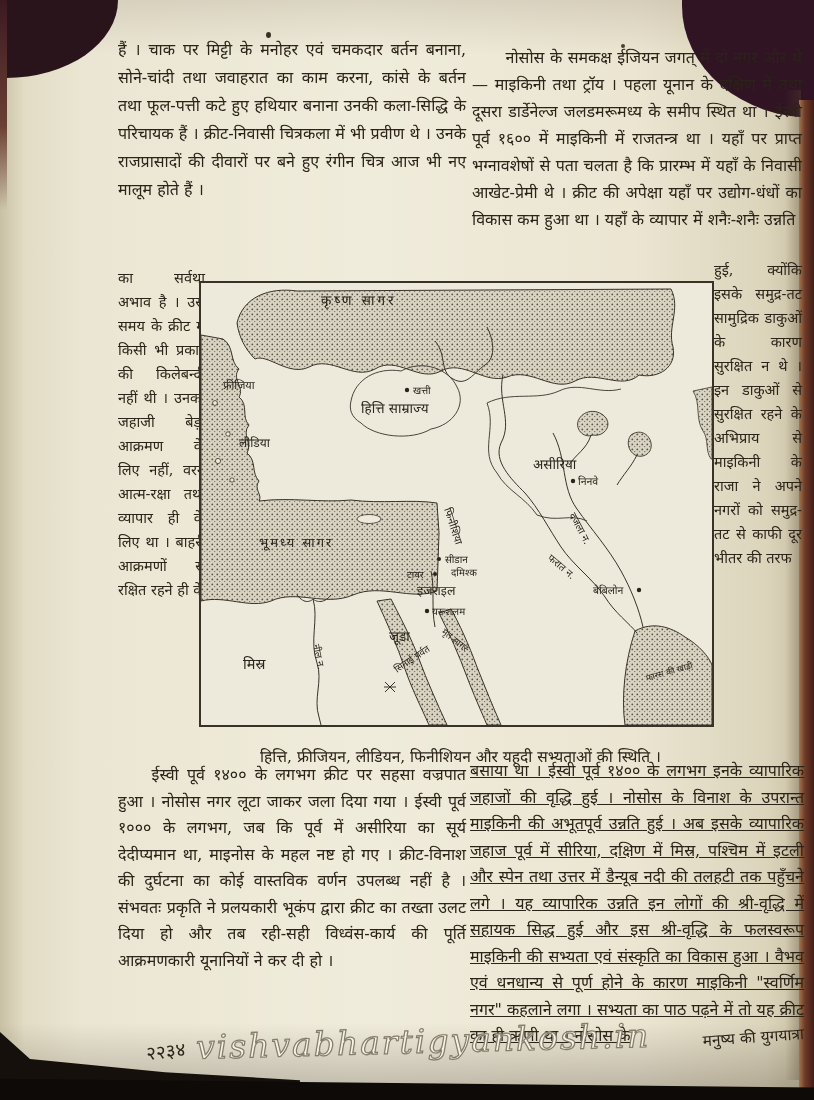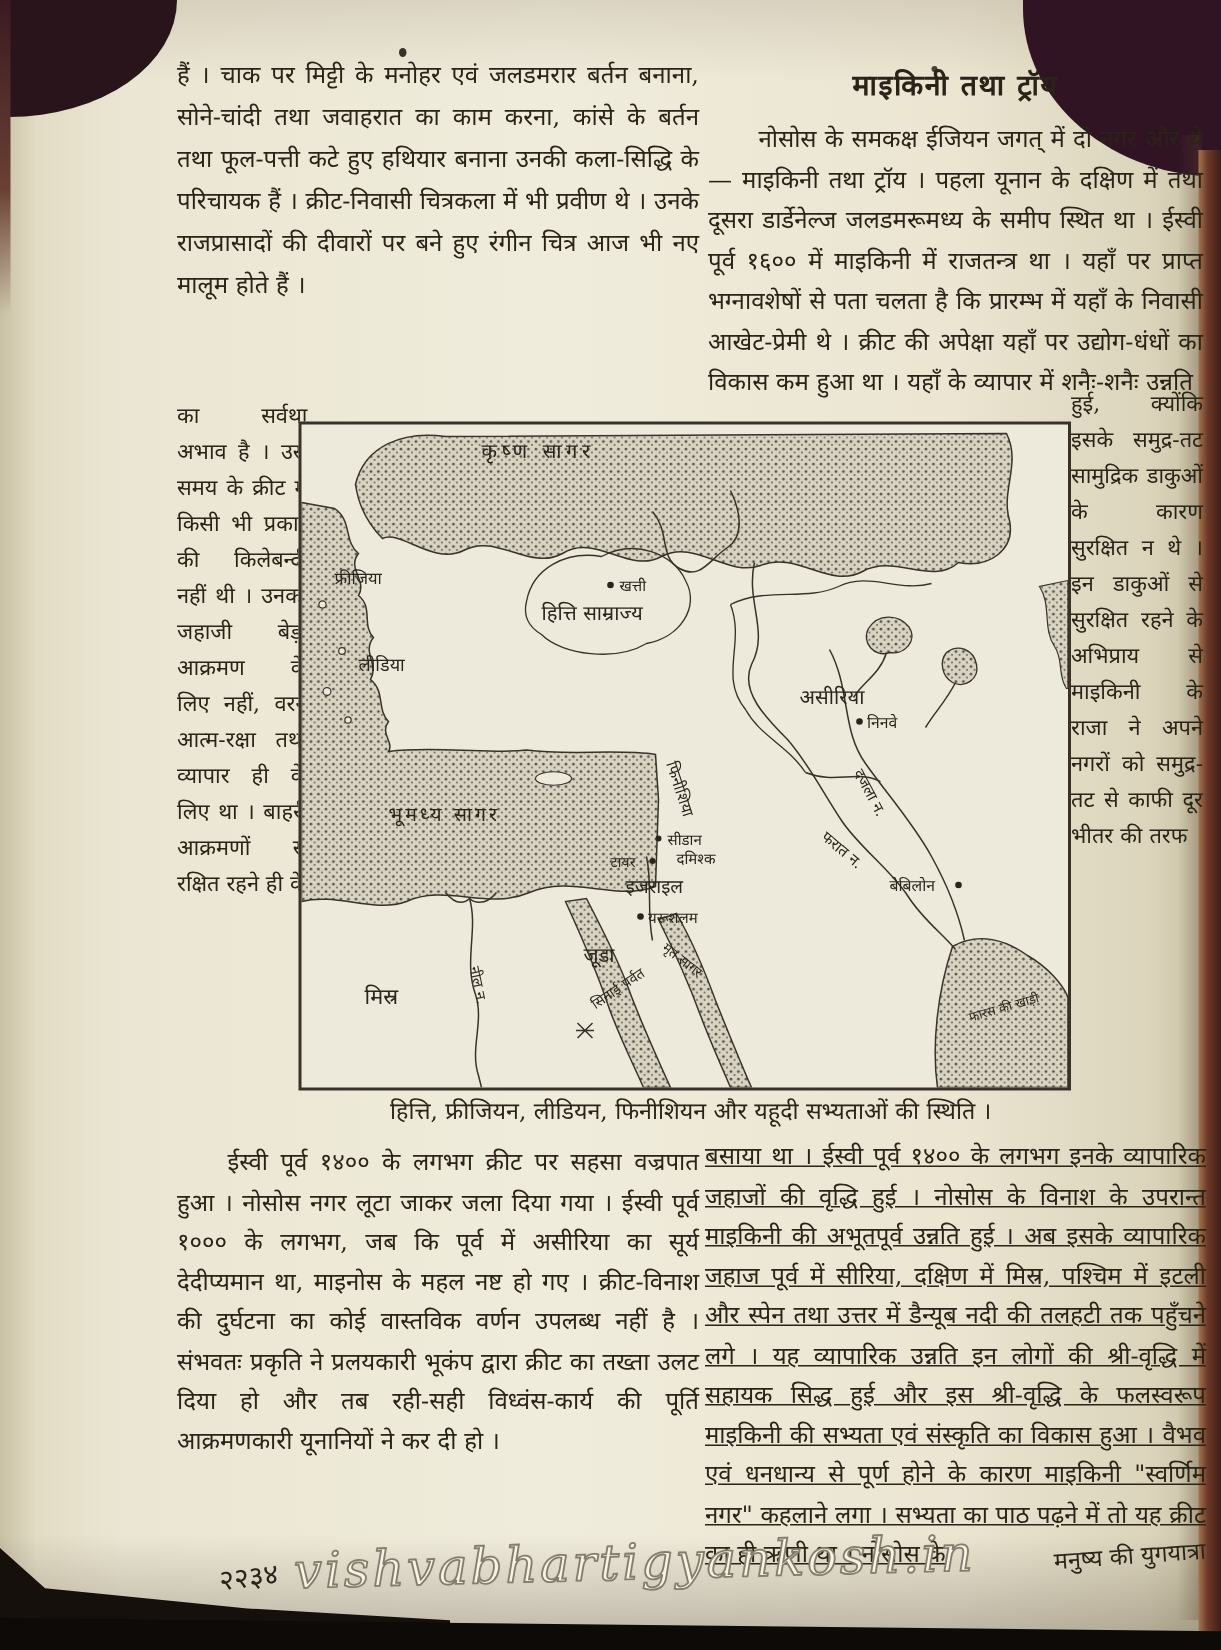--- a/index.html
+++ b/index.html
@@ -35,21 +35,21 @@
   .col-right-top{left:472px;top:44px;width:330px;font-size:16px;line-height:27px;}
   .heading{text-align:center;font-size:19px;letter-spacing:1px;margin:0 0 8px 0 !important;font-weight:bold;}
   .narrow-left{left:118px;top:266px;width:87px;font-size:14.5px;line-height:24px;}
   .narrow-right{left:714px;top:258px;width:88px;font-size:14.5px;line-height:24px;}
   .col-left-bottom{left:118px;top:762px;width:348px;font-size:16px;line-height:26.5px;}
   .col-right-bottom{left:470px;top:758px;width:334px;font-size:16px;line-height:26.5px;text-decoration:underline;}
   
   .map-figure{position:absolute;left:199px;top:281px;width:511px;height:442px;
     border:2px solid #383228;background:#edead briefly;background:#edeadb;box-sizing:content-box;}
   .map-figure svg{display:block;}
-  .map-caption{position:absolute;left:203px;top:729px;width:515px;text-align:center;font-size:15.5px;color:#2b2318;}
+  .map-caption{position:absolute;left:203px;top:745px;width:515px;text-align:center;font-size:15.5px;color:#2b2318;}
   .map-text{fill:#29241c;font-family:"DejaVu Serif","Liberation Serif",serif;}
   
   .page-number{position:absolute;left:146px;top:1038px;font-size:19px;transform:rotate(-7deg);}
   .watermark{position:absolute;left:196px;top:1022px;width:440px;text-align:center;
     font-style:italic;font-size:33px;letter-spacing:2px;color:#f6f3e6;
     -webkit-text-stroke:1.2px #847d6c;text-shadow:0 0 1px #8a8372;transform:rotate(-1.5deg);white-space:nowrap;}
   .book-title{position:absolute;left:634px;top:1028px;width:170px;font-size:15.5px;transform:rotate(-4deg);text-align:right;}
 </style>
 </head>
 <body>
@@ -60,25 +60,24 @@
   <div class="corner-tr"></div>
   <div class="edge-right-shadow"></div>
   <div class="edge-right"></div>
   <div class="edge-left"></div>
   <div class="wedge-bl"></div>
   <div class="band-bottom"></div>
   <div class="speck1"></div>
   <div class="speck2"></div>
 
   <div class="tb col-left-top">
-    <p>हैं । चाक पर मिट्टी के मनोहर एवं जलडमरार बर्तन बनाना, सोने-चांदी तथा जवाहरात का काम करना, कांसे के बर्तन तथा फूल-पत्ती कटे हुए हथियार बनाना उनकी कला-सिद्धि के परिचायक हैं । क्रीट-निवासी चित्रकला में भी प्रवीण थे । उनके राजप्रासादों की दीवारों पर बने हुए रंगीन चित्र आज भी नए मालूम होते हैं ।</p>
+    <p>हैं । चाक पर मिट्टी के मनोहर एवं चमकदार बर्तन बनाना, सोने-चांदी तथा जवाहरात का काम करना, कांसे के बर्तन तथा फूल-पत्ती कटे हुए हथियार बनाना उनकी कला-सिद्धि के परिचायक हैं । क्रीट-निवासी चित्रकला में भी प्रवीण थे । उनके राजप्रासादों की दीवारों पर बने हुए रंगीन चित्र आज भी नए मालूम होते हैं ।</p>
   </div>
 
   <div class="tb col-right-top">
-    <p class="heading">माइकिनी तथा ट्रॉय</p>
     <p class="indent">नोसोस के समकक्ष ईजियन जगत् में दो नगर और थे— माइकिनी तथा ट्रॉय । पहला यूनान के दक्षिण में तथा दूसरा डार्डेनेल्ज जलडमरूमध्य के समीप स्थित था । ईस्वी पूर्व १६०० में माइकिनी में राजतन्त्र था । यहाँ पर प्राप्त भग्नावशेषों से पता चलता है कि प्रारम्भ में यहाँ के निवासी आखेट-प्रेमी थे । क्रीट की अपेक्षा यहाँ पर उद्योग-धंधों का विकास कम हुआ था । यहाँ के व्यापार में शनैः-शनैः उन्नति</p>
   </div>
 
   <div class="tb narrow-left">
     <p>का सर्वथा अभाव है । उस समय के क्रीट में किसी भी प्रकार की किलेबन्दी नहीं थी । उनका जहाजी बेड़ा आक्रमण के लिए नहीं, वरन् आत्म-रक्षा तथा व्यापार ही के लिए था । बाहरी आक्रमणों से रक्षित रहने ही के</p>
   </div>
   <div class="tb narrow-right">
     <p>हुई, क्योंकि इसके समुद्र-तट सामुद्रिक डाकुओं के कारण सुरक्षित न थे । इन डाकुओं से सुरक्षित रहने के अभिप्राय से माइकिनी के राजा ने अपने नगरों को समुद्र-तट से काफी दूर भीतर की तरफ</p>
   </div>
 

